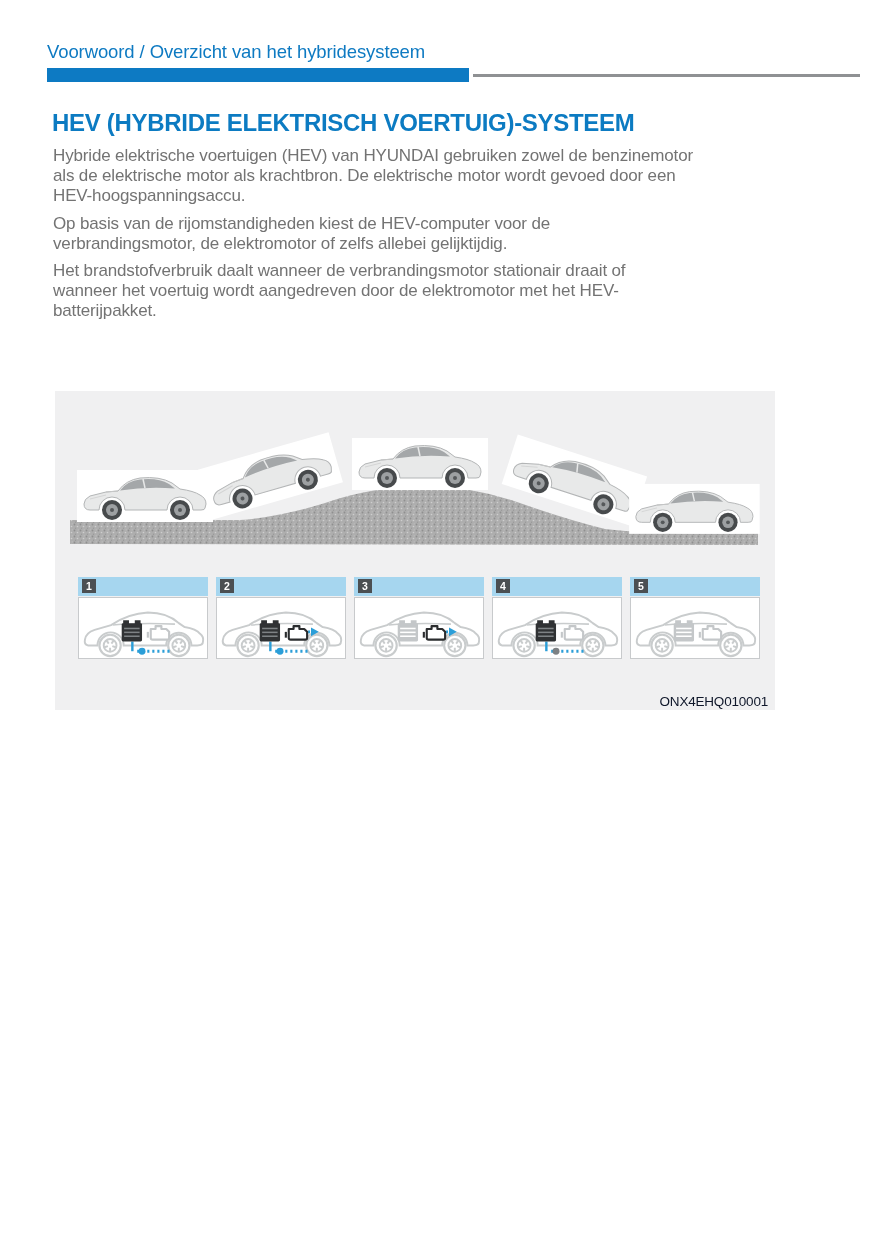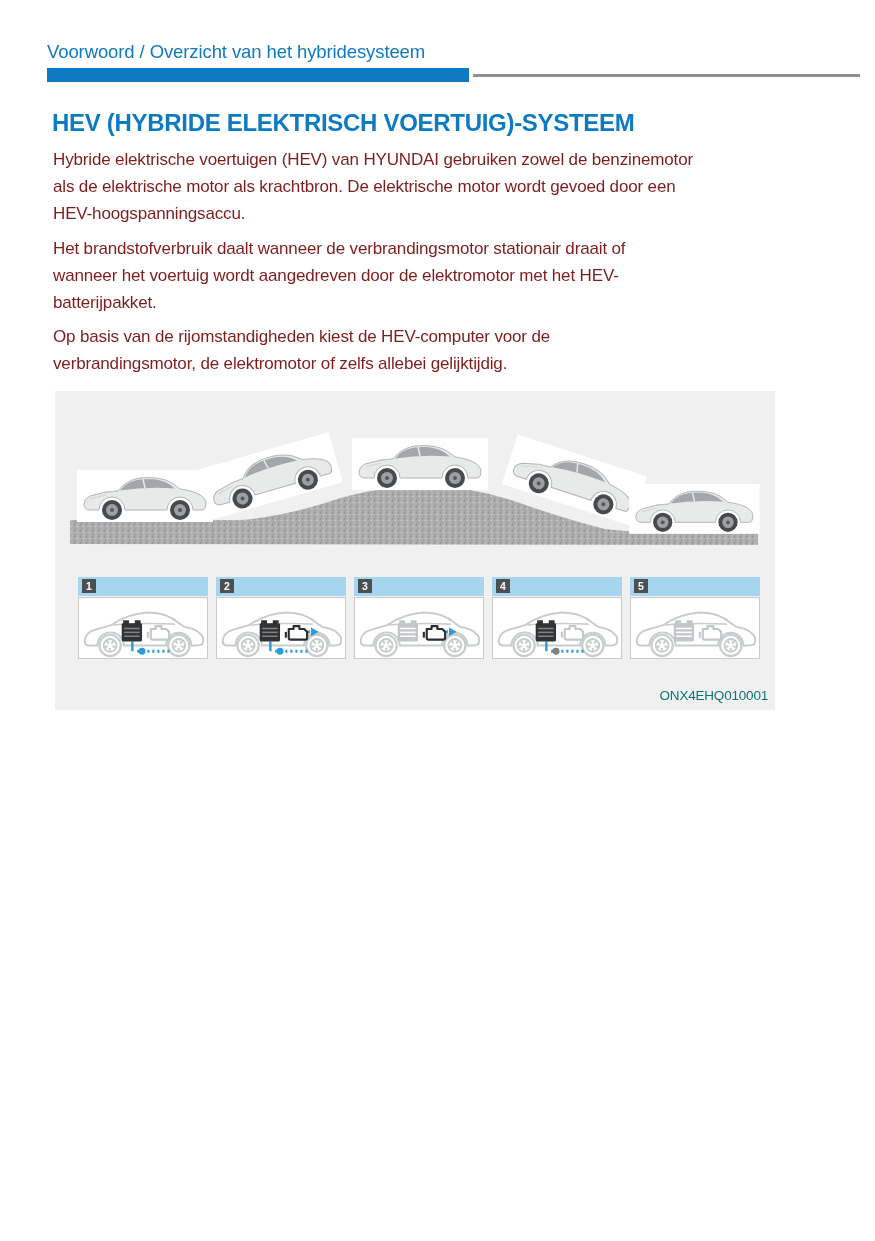--- a/index.html
+++ b/index.html
@@ -14,61 +14,61 @@
   }
   .blue-bar{position:absolute;left:47px;top:68px;width:422px;height:14px;background:#0d7ac3;}
   .gray-rule{position:absolute;left:473px;top:74px;width:387px;height:3px;background:#8f9193;}
   
   .title{
     position:absolute;left:52px;top:109px;font-size:24px;font-weight:bold;
     color:#0c7bc2;letter-spacing:-0.3px;white-space:nowrap;text-align:center;
   }
   .body-text{position:absolute;left:53px;top:146px;width:780px;}
   .para{
-    white-space:pre-line;font-size:17px;line-height:27px;letter-spacing:-0.15px;
-    margin:0 0 7.5px 0;color:#7f1d1d;
+    white-space:pre-line;font-size:17px;line-height:20px;letter-spacing:-0.15px;
+    margin:0 0 7.5px 0;color:#737373;
   }
   
   .figure{position:absolute;left:55px;top:391px;width:720px;height:319px;background:#f0f0f1;}
   .hill-svg{position:absolute;left:0;top:0;}
   .mode-row{position:absolute;left:23px;top:186px;display:flex;gap:8px;}
   .mode-box{width:130px;}
   .mode-head{position:relative;height:19px;background:#a6d6ef;}
   .mode-chip{
     position:absolute;left:4px;top:2px;width:14px;height:14px;background:#4b4f52;
     color:#ffffff;font-size:10.5px;font-weight:bold;text-align:center;line-height:14px;
   }
   .mode-body{height:62px;background:#ffffff;border:1px solid #c8cacc;margin-top:1px;box-sizing:border-box;}
   .mode-body svg{display:block;}
   .fig-code{
-    position:absolute;right:7px;bottom:7px;font-size:13.5px;color:#0f766e;letter-spacing:-0.2px;
+    position:absolute;right:7px;bottom:1px;font-size:13.5px;color:#0f172a;letter-spacing:-0.2px;
   }
   
   .page-num{position:absolute;left:44px;top:1182px;font-size:17px;color:#1e1e1e;}
 </style>
 </head>
 <body>
 
 <div class="page">
 
   <div class="crumb">Voorwoord / Overzicht van het hybridesysteem</div>
   <div class="blue-bar"></div>
   <div class="gray-rule"></div>
 
   <div class="title">HEV (HYBRIDE ELEKTRISCH VOERTUIG)-SYSTEEM</div>
 
   <div class="body-text">
     <p class="para">Hybride elektrische voertuigen (HEV) van HYUNDAI gebruiken zowel de benzinemotor
 als de elektrische motor als krachtbron. De elektrische motor wordt gevoed door een
 HEV-hoogspanningsaccu.</p>
+    <p class="para">Op basis van de rijomstandigheden kiest de HEV-computer voor de
+verbrandingsmotor, de elektromotor of zelfs allebei gelijktijdig.</p>
     <p class="para">Het brandstofverbruik daalt wanneer de verbrandingsmotor stationair draait of
 wanneer het voertuig wordt aangedreven door de elektromotor met het HEV-
 batterijpakket.</p>
-    <p class="para">Op basis van de rijomstandigheden kiest de HEV-computer voor de
-verbrandingsmotor, de elektromotor of zelfs allebei gelijktijdig.</p>
   </div>
 
   <div class="figure">
 
     <svg class="hill-svg" width="720" height="165" viewBox="0 0 720 165">
       <defs>
         <pattern id="gravel" width="6" height="6" patternUnits="userSpaceOnUse">
           <rect width="6" height="6" fill="#aeaeae"></rect>
           <circle cx="1.5" cy="1.5" r="0.9" fill="#8f8f8f"></circle>
           <circle cx="4.5" cy="3.5" r="0.8" fill="#cecece"></circle>

